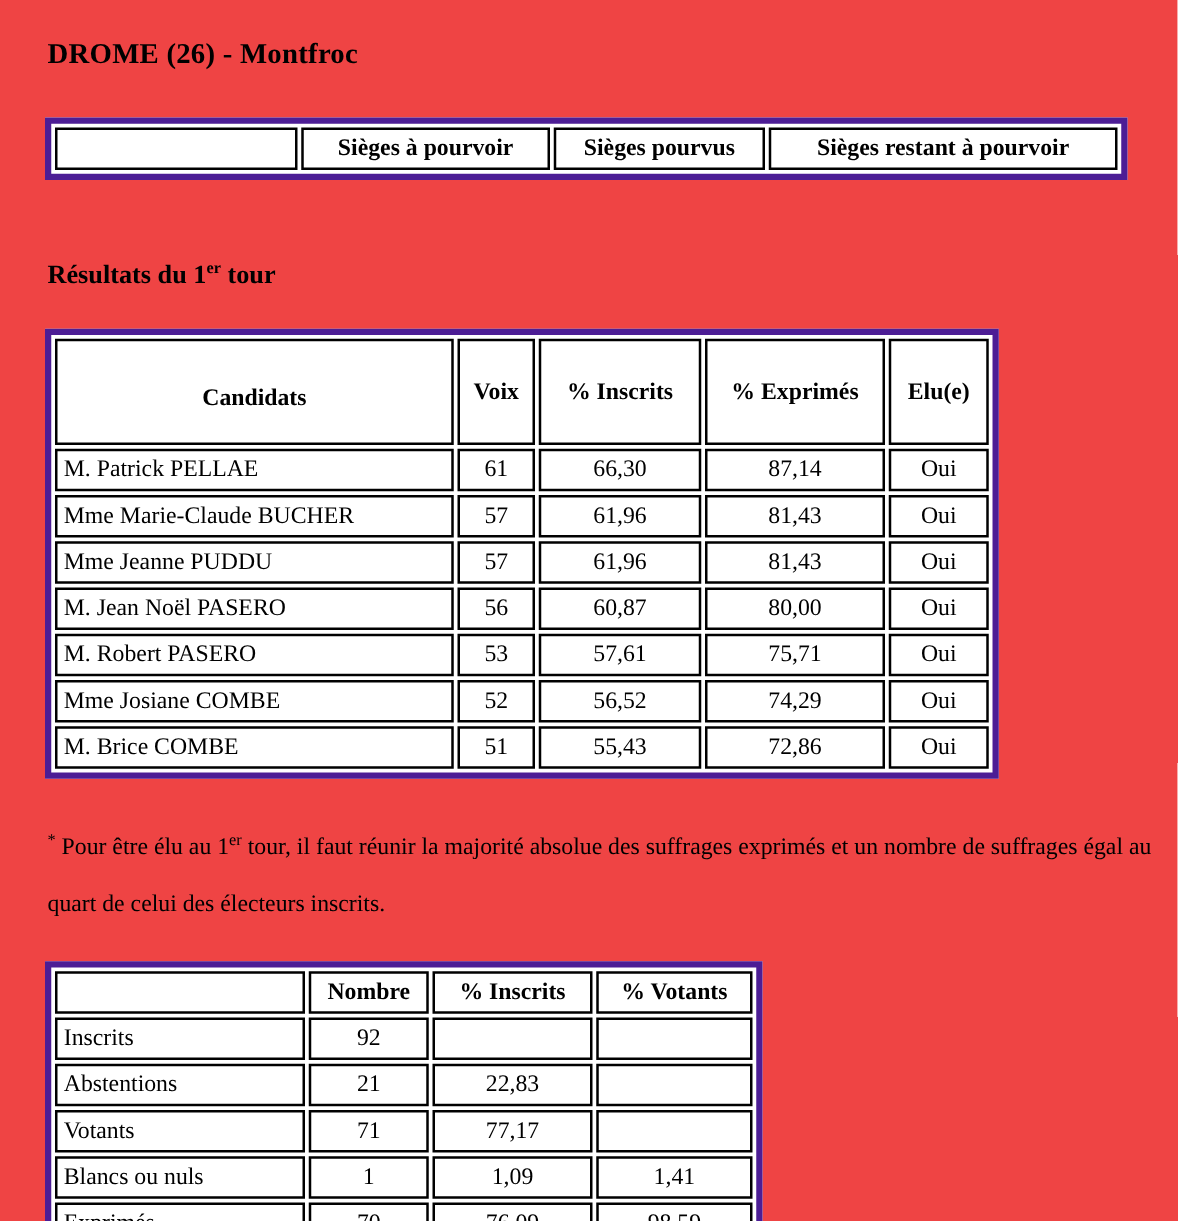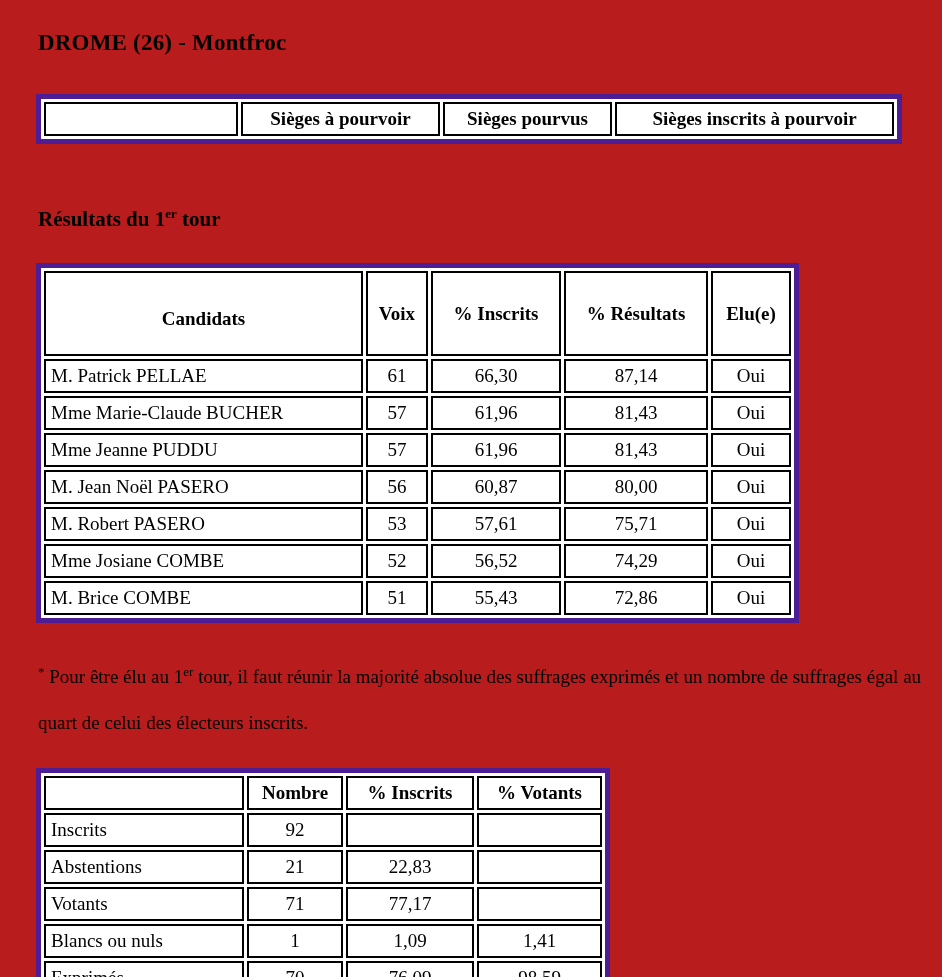--- a/index.html
+++ b/index.html
@@ -7,21 +7,21 @@
     padding: 0;
     background: #ffffff;
     color: #000000;
     font-family: "Liberation Serif", "DejaVu Serif", serif;
   }
   .page {
     width: 942px;
     height: 977px;
     box-sizing: border-box;
     padding: 30px 30px 0 36px;
-    background: #b91c1c;
+    background: #ef4444;
     overflow: hidden;
   }
   .page-title {
     font-size: 23px;
     font-weight: bold;
     margin: 0 0 0 2px;
     letter-spacing: 0.2px;
   }
   .section-heading {
     font-size: 21px;
@@ -83,34 +83,34 @@
 <div class="page">
 
   <h1 class="page-title">DROME (26) - Montfroc</h1>
 
   <table class="grid seats-table">
     <tbody>
         <tr>
       <th class="col-rowlabel"></th>
       <th class="col-a">Sièges à pourvoir</th>
       <th class="col-b">Sièges pourvus</th>
-      <th class="col-c">Sièges inscrits à pourvoir</th>
+      <th class="col-c">Sièges restant à pourvoir</th>
     </tr>
   </tbody>
     </table>
 
   <h2 class="section-heading results-heading"><span>Résultats du 1</span><sup>er</sup><span> tour</span></h2>
 
   <table class="grid results-table">
     <tbody>
         <tr>
       <th class="col-cand th-cand">Candidats</th>
       <th class="col-voix">Voix</th>
       <th class="col-insc">% Inscrits</th>
-      <th class="col-expr">% Résultats</th>
+      <th class="col-expr">% Exprimés</th>
       <th class="col-elu">Elu(e)</th>
     </tr>
     <tr>
       <td class="cell-label">M. Patrick PELLAE</td>
       <td class="cell-num">61</td>
       <td class="cell-num">66,30</td>
       <td class="cell-num">87,14</td>
       <td class="cell-num">Oui</td>
     </tr>
     <tr>

